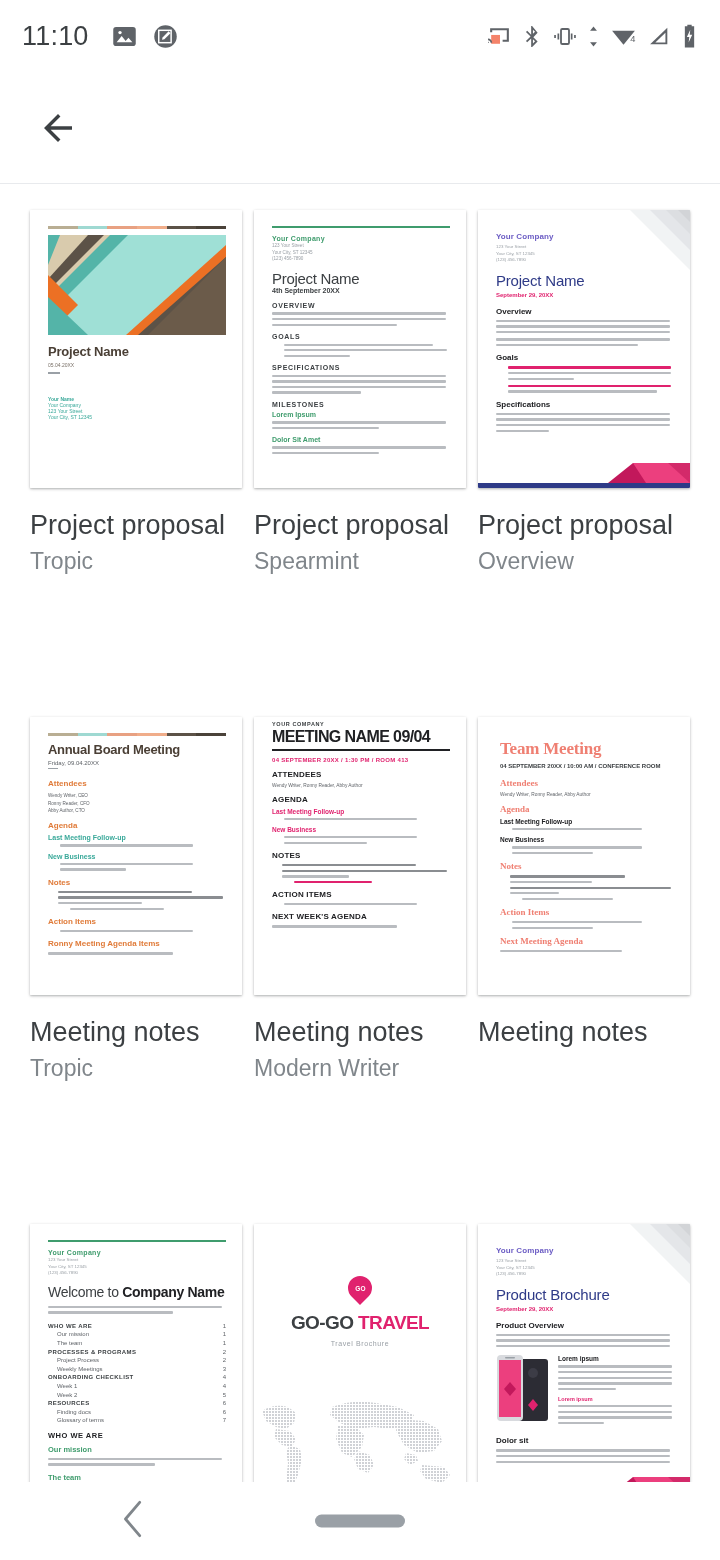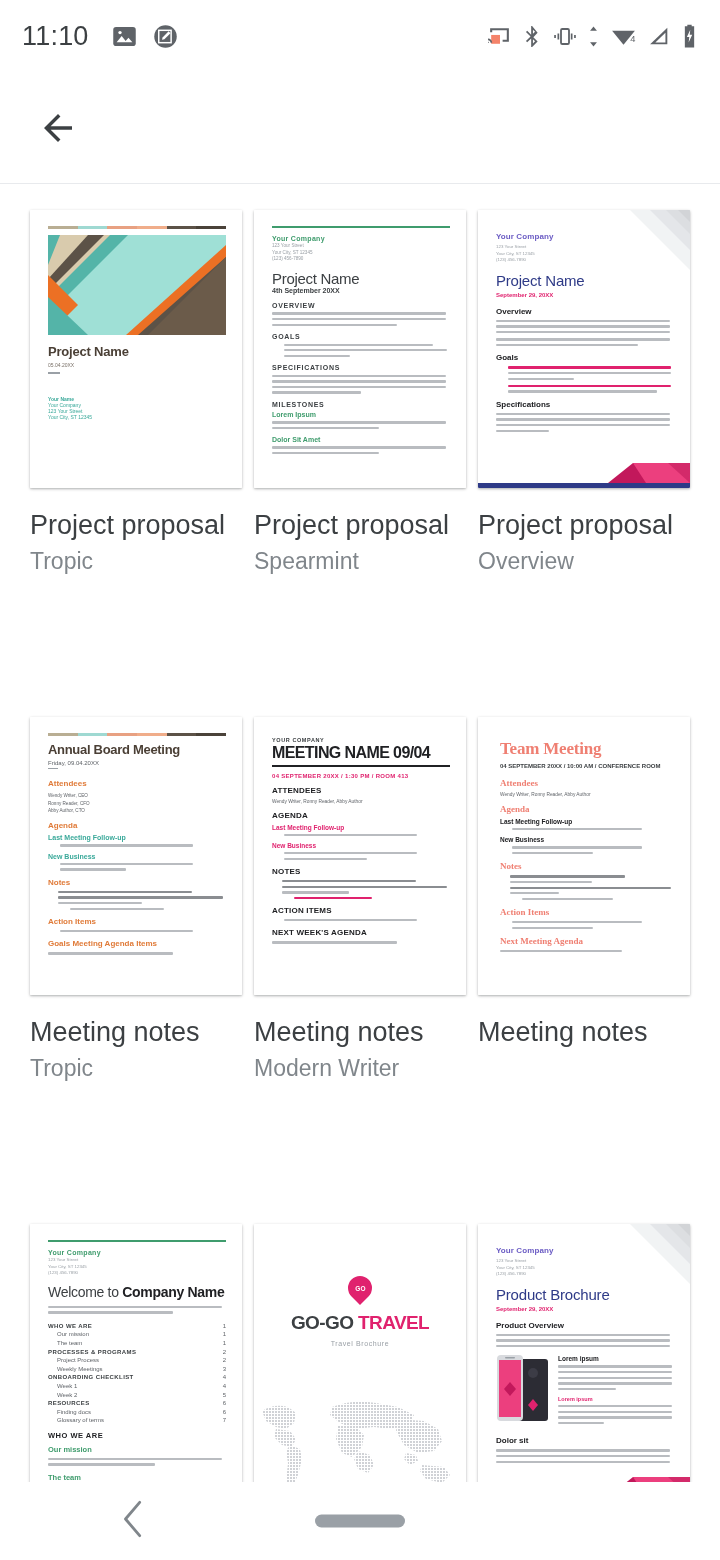--- a/index.html
+++ b/index.html
@@ -427,34 +427,34 @@
                   </div>
               </div>
             </div>
             <div class="blk">
               <div class="mt-sec">Action Items</div>
               <div style="margin-left:12px">
                   <div class="ln w80"></div>
                 </div>
             </div>
             <div class="blk">
-              <div class="mt-sec">Goals Meeting Agenda Items</div>
+              <div class="mt-sec">Ronny Meeting Agenda Items</div>
               <div class="ln w70"></div>
             </div>
           </div>
         </div>
       </div>
       <div class="card-title">Meeting notes</div>
       <div class="card-sub">Tropic</div>
     </div>
 
     <div class="cell">
       <div class="card">
         <div class="pg">
-          <div class="pad" style="top:20px">
+          <div class="pad" style="top:4px">
             <div class="mw-co">YOUR COMPANY</div>
             <div class="mw-h1">MEETING NAME 09/04</div>
             <div class="mw-rule"></div>
             <div class="mw-date">04 SEPTEMBER 20XX / 1:30 PM / ROOM 413</div>
 
             <div class="blk">
               <div class="mw-sec">ATTENDEES</div>
               <div style="font-size:4.8px;color:#5f6368">Wendy Writer, Ronny Reader, Abby Author</div>
             </div>
             <div class="blk">

